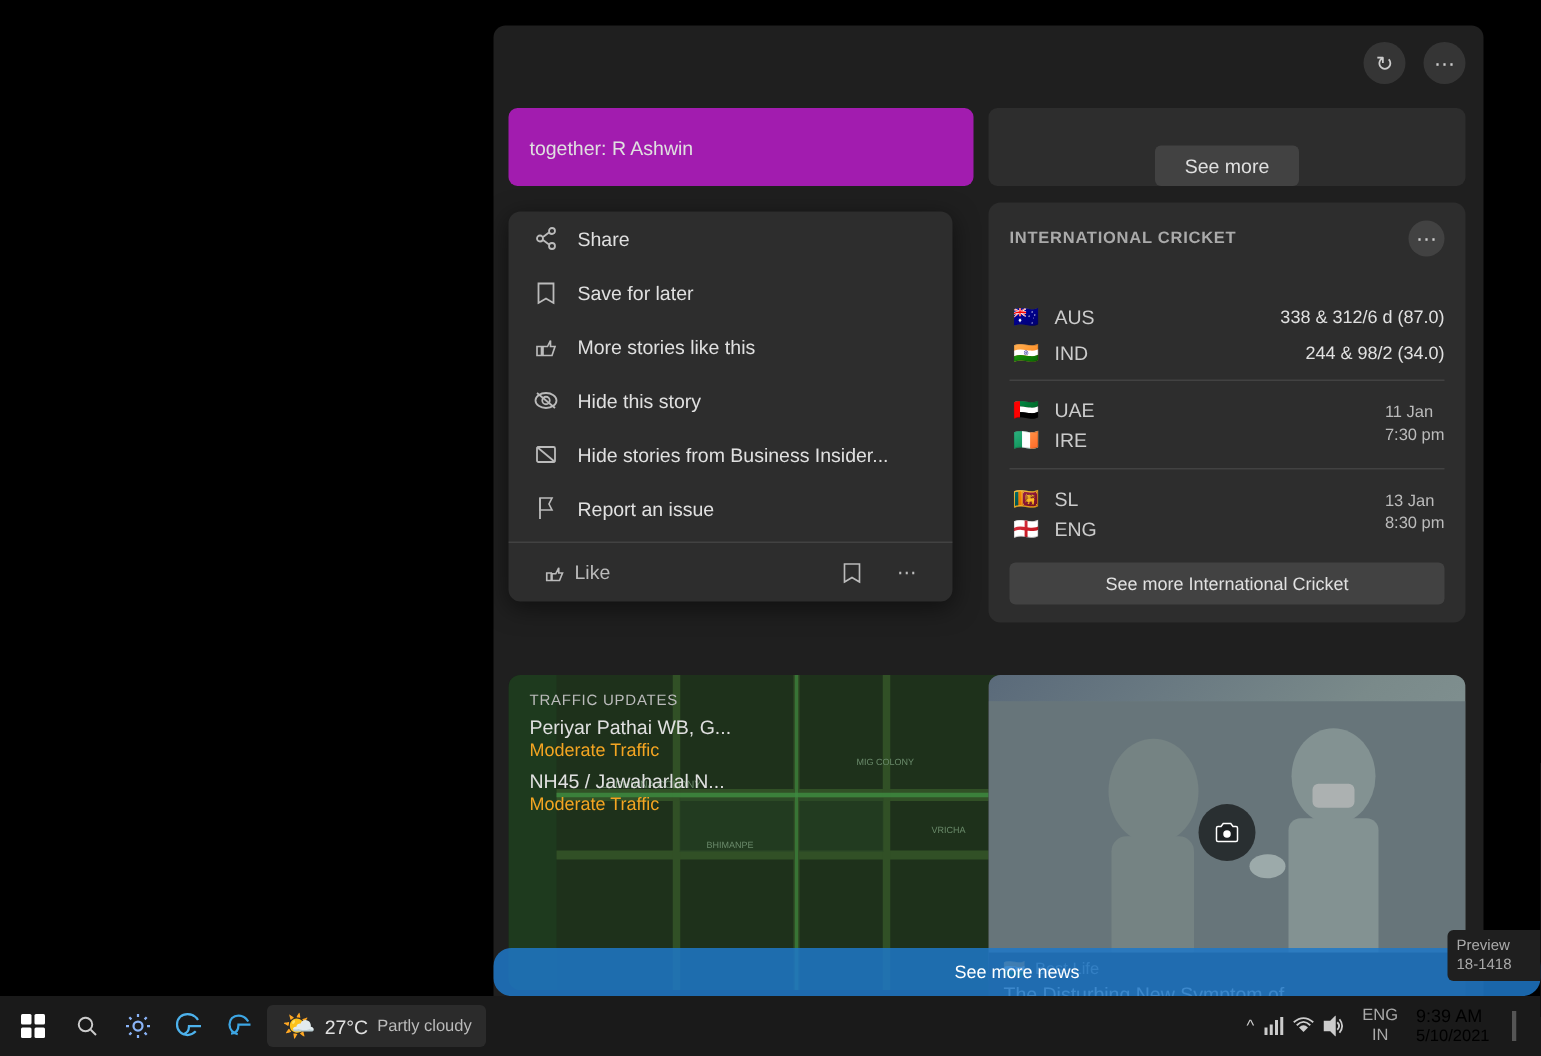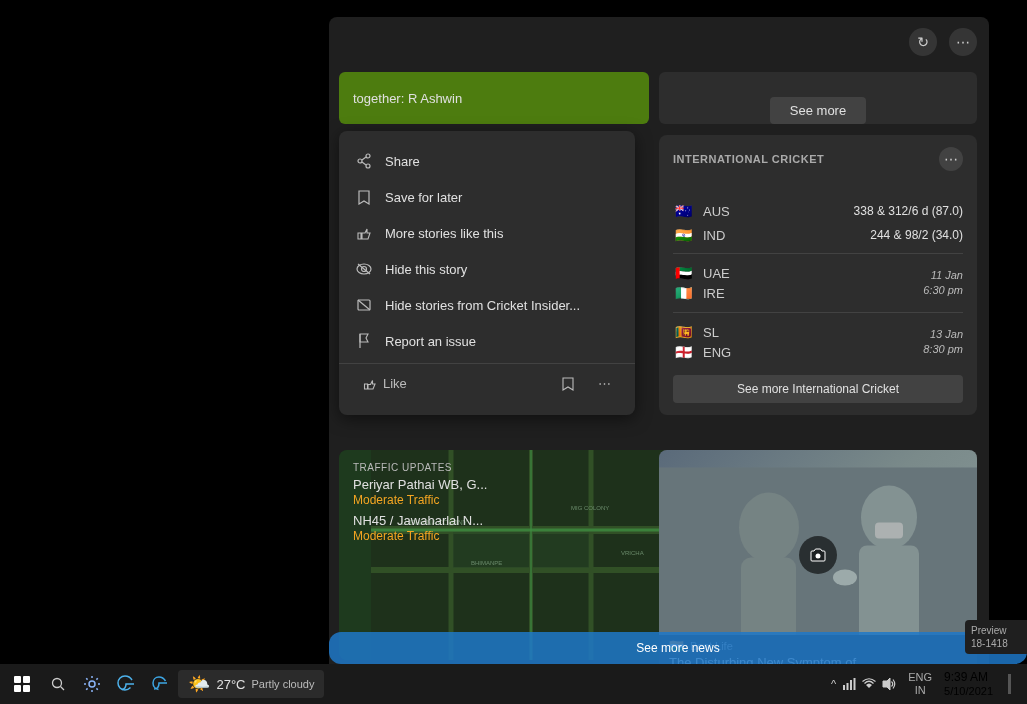--- a/index.html
+++ b/index.html
@@ -50,21 +50,21 @@
       font-size: 14px;
     }
 
     
     .story-header {
       position: absolute;
       top: 55px;
       left: 10px;
       width: 310px;
       height: 52px;
-      background: #4d7c0f;
+      background: #a21caf;
       border-radius: 6px;
       display: flex;
       align-items: center;
       padding: 0 14px;
     }
     .story-header-text {
       color: #e0e0e0;
       font-size: 13px;
     }
 
@@ -87,26 +87,26 @@
       border-radius: 4px;
       color: #e0e0e0;
       font-size: 13px;
       padding: 6px 20px;
       cursor: pointer;
     }
 
     
     .context-menu {
       position: absolute;
-      top: 114px;
+      top: 124px;
       left: 10px;
       width: 296px;
       background: #2d2d2d;
       border-radius: 8px;
-      padding: 12px 0;
+      padding: 0 0;
       z-index: 10;
       box-shadow: 0 4px 16px rgba(0,0,0,0.5);
     }
     .menu-item {
       display: flex;
       align-items: center;
       gap: 12px;
       padding: 9px 16px;
       cursor: pointer;
       color: #e0e0e0;
@@ -217,25 +217,24 @@
     .upcoming-teams {
       flex: 1;
     }
     .upcoming-team-row {
       display: flex;
       align-items: center;
       gap: 8px;
       padding: 2px 0;
     }
     .match-time {
-      text-align: right;
+      text-align: left;
       color: #bbb;
       font-size: 11px;
       line-height: 1.4;
-      font-style: italic;
     }
     .see-more-cricket-btn {
       display: block;
       width: 100%;
       margin-top: 10px;
       background: rgba(255,255,255,0.1);
       border: none;
       border-radius: 4px;
       color: #e0e0e0;
       font-size: 12px;
@@ -540,21 +539,21 @@
       </span>
       <span>Hide this story</span>
     </div>
     <div class="menu-item">
       <span class="menu-icon">
         <svg width="16" height="14" viewBox="0 0 16 14" fill="none">
           <rect x="2" y="2" width="12" height="10" rx="1" stroke="#bbb" stroke-width="1.2"></rect>
           <line x1="2" y1="2" x2="14" y2="12" stroke="#bbb" stroke-width="1.2"></line>
         </svg>
       </span>
-      <span>Hide stories from Cricket Insider...</span>
+      <span>Hide stories from Business Insider...</span>
     </div>
     <div class="menu-item">
       <span class="menu-icon">
         <svg width="14" height="16" viewBox="0 0 14 16" fill="none">
           <line x1="3" y1="1" x2="3" y2="15" stroke="#bbb" stroke-width="1.2"></line>
           <path d="M3 1h8l-2 4 2 4H3V1z" stroke="#bbb" stroke-width="1.1"></path>
         </svg>
       </span>
       <span>Report an issue</span>
     </div>
@@ -602,21 +601,21 @@
           <div class="team-flag">🇦🇪</div>
           <span class="team-code">UAE</span>
         </div>
         <div class="upcoming-team-row">
           <div class="team-flag">🇮🇪</div>
           <span class="team-code">IRE</span>
         </div>
       </div>
       <div class="match-time">
         <div>11 Jan</div>
-        <div>6:30 pm</div>
+        <div>7:30 pm</div>
       </div>
     </div>
 
     <div class="match-separator"></div>
 
     <div class="upcoming-match">
       <div class="upcoming-teams">
         <div class="upcoming-team-row">
           <div class="team-flag">🇱🇰</div>
           <span class="team-code">SL</span>

